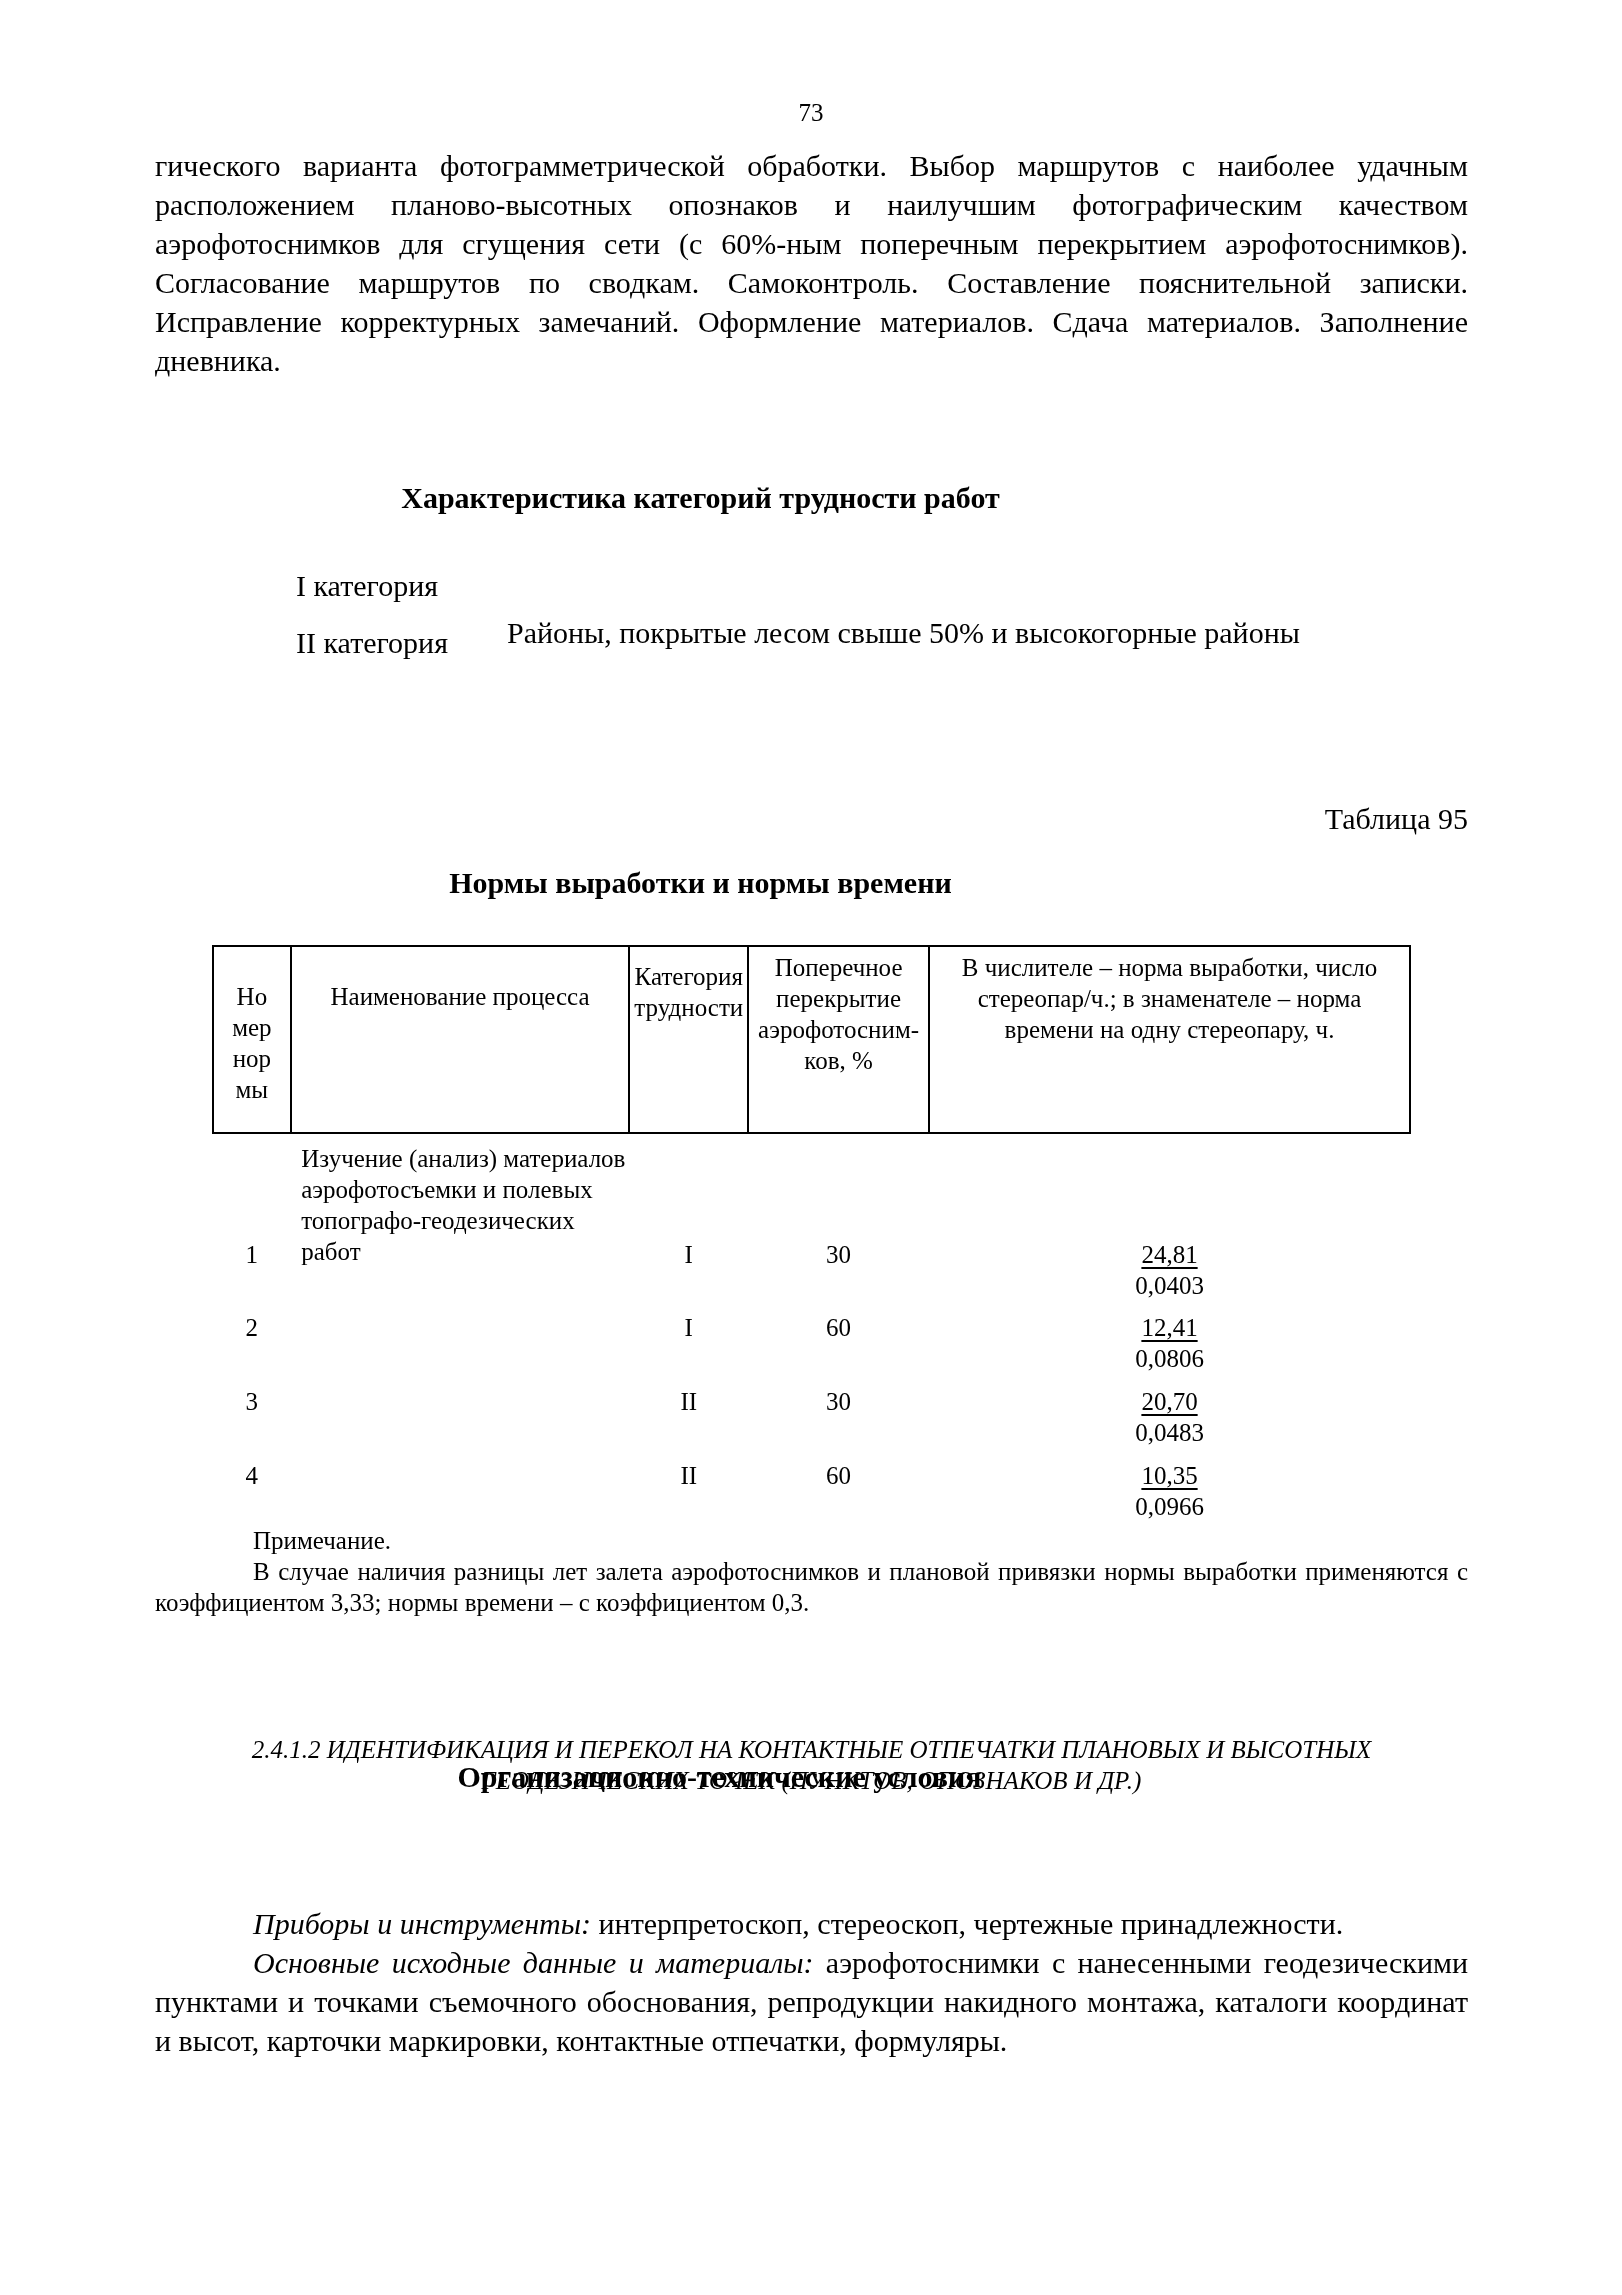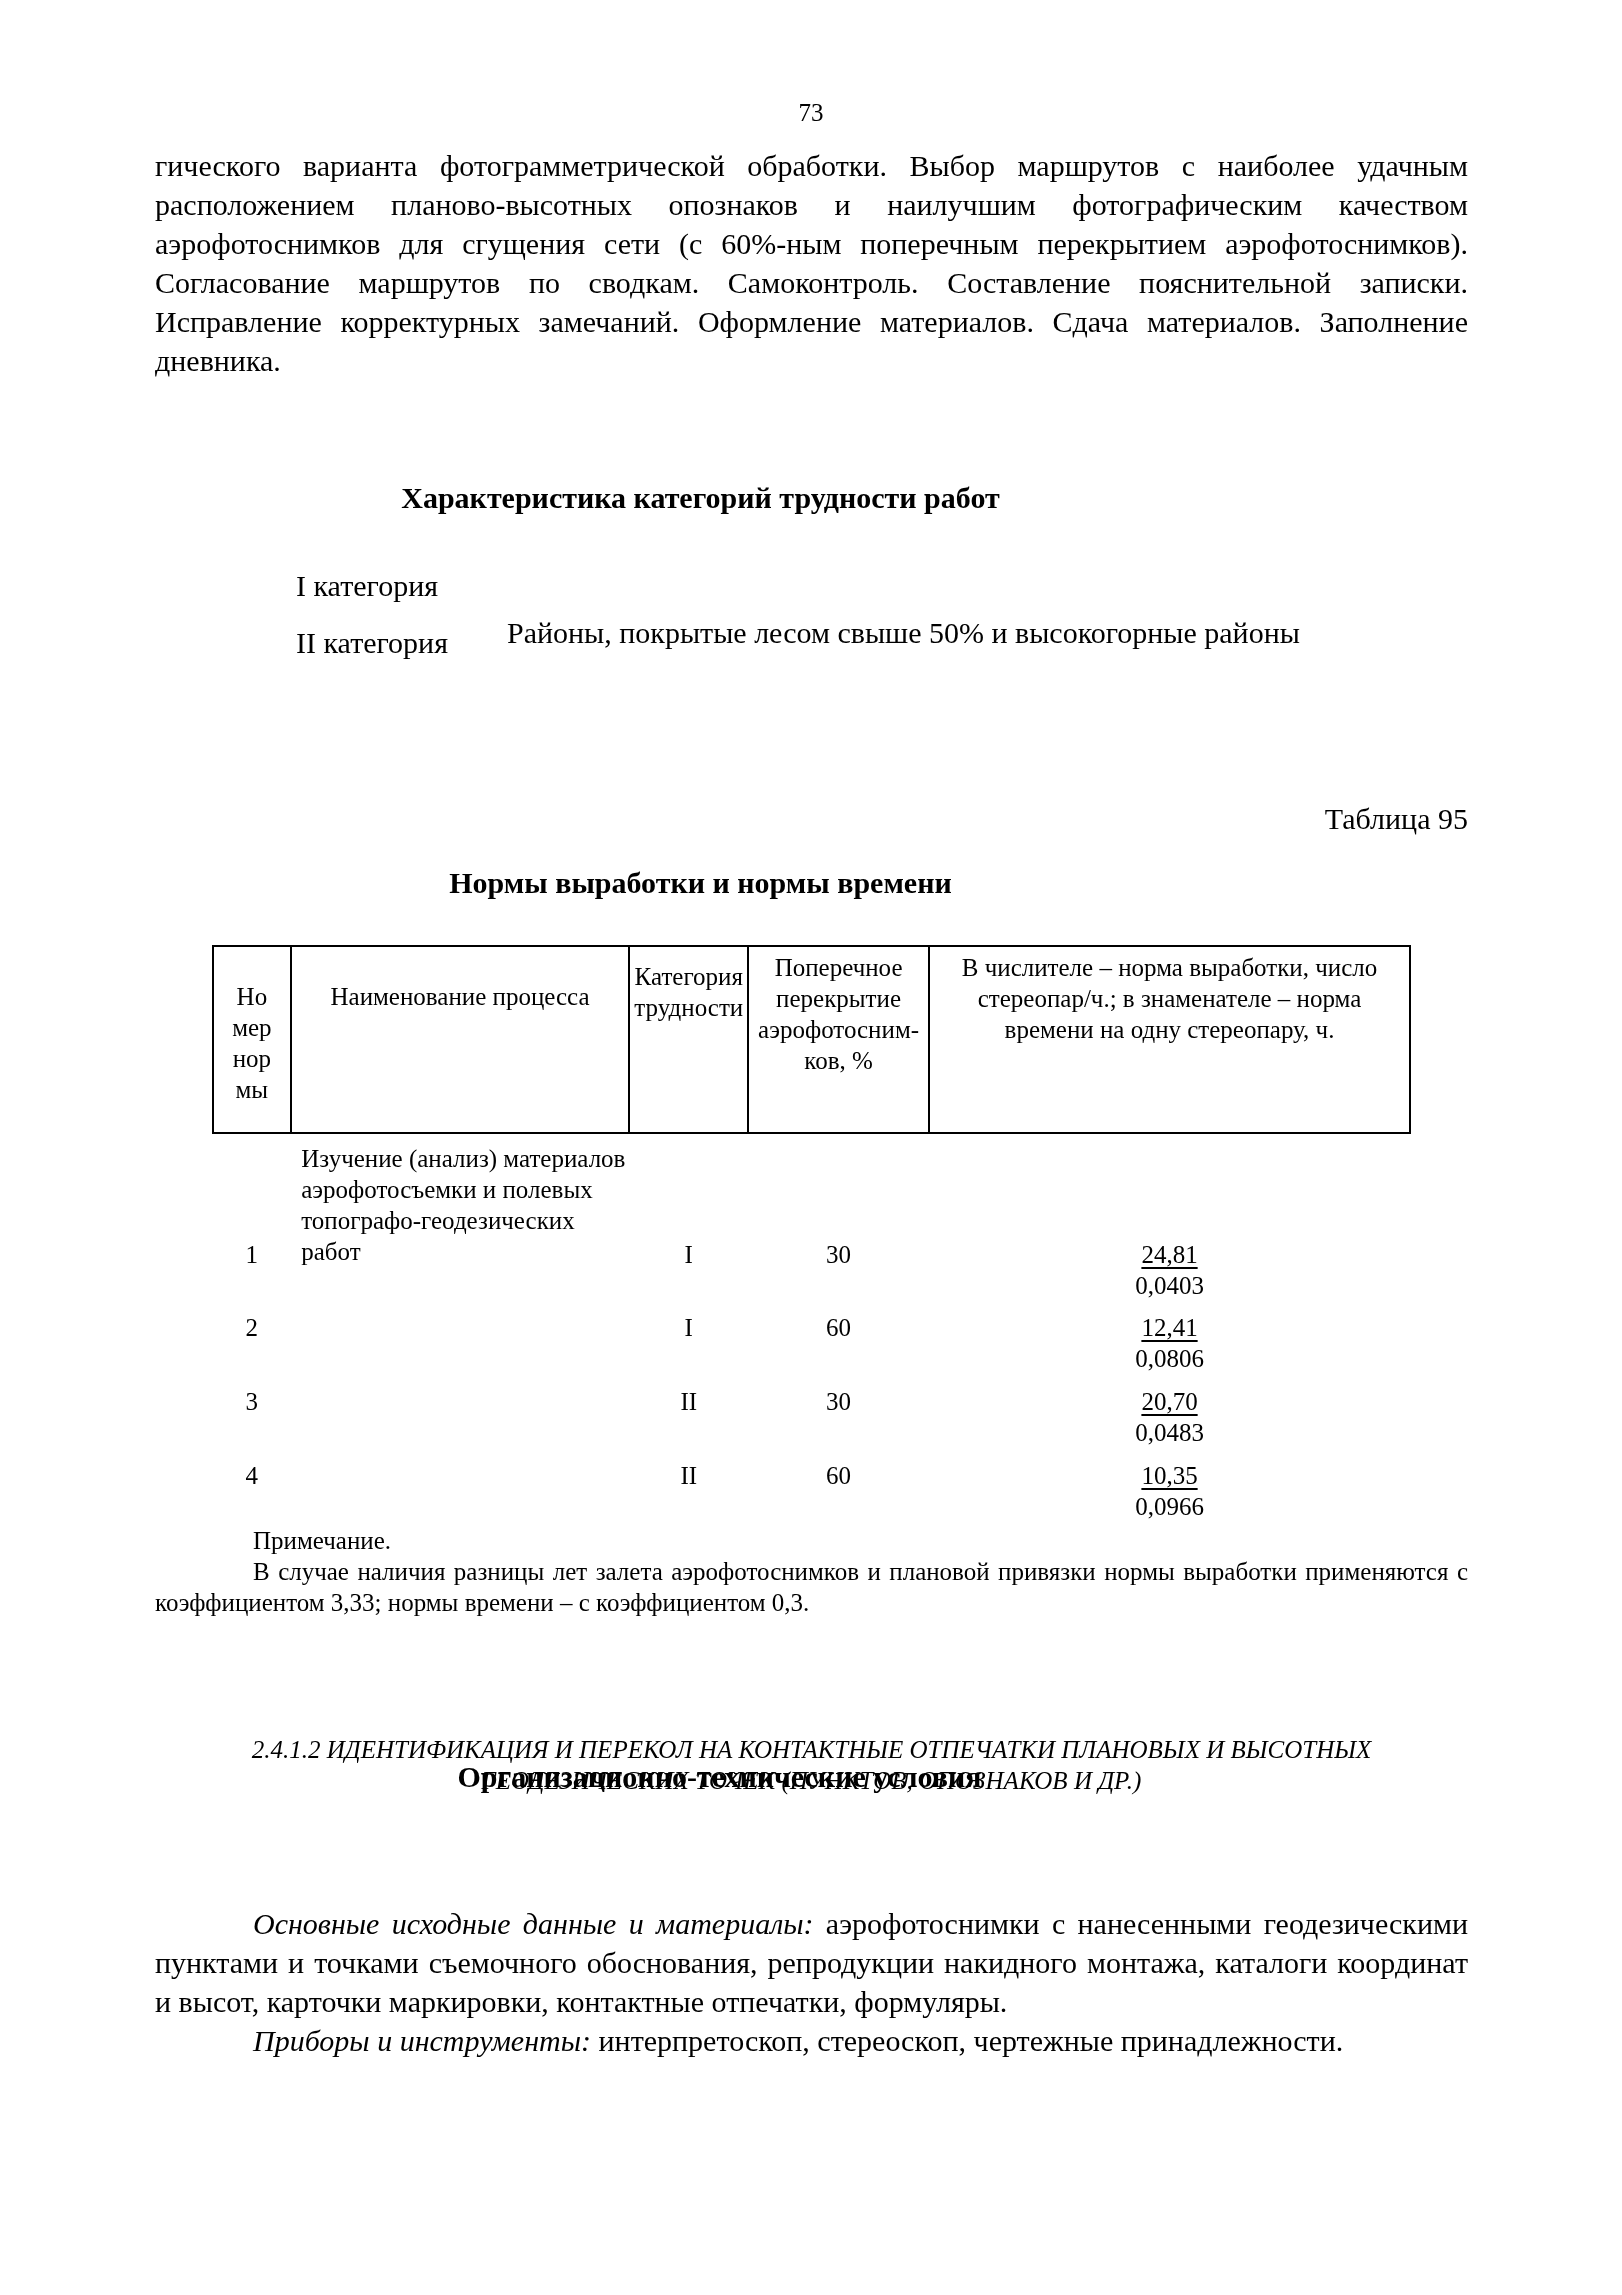--- a/index.html
+++ b/index.html
@@ -144,16 +144,16 @@
 <div class="abs note" style="top:1525px;">
   <p class="para indent">Примечание.</p>
   <p class="para indent">В случае наличия разницы лет залета аэрофотоснимков и плановой привязки нормы выработки применяются с коэффициентом 3,33; нормы времени – с коэффициентом 0,3.</p>
 </div>
 
 <div class="abs section-heading" style="top:1734px;">2.4.1.2 ИДЕНТИФИКАЦИЯ И ПЕРЕКОЛ НА КОНТАКТНЫЕ ОТПЕЧАТКИ ПЛАНОВЫХ И ВЫСОТНЫХ ГЕОДЕЗИЧЕСКИХ ТОЧЕК (ПУНКТОВ, ОПОЗНАКОВ И ДР.)</div>
 
 <div class="abs center-bold" style="top:1758px;margin-left:19px;">Организационно-технические условия</div>
 
 <div class="abs body-text" style="top:1904px;">
+  <p class="para indent"><span class="italic">Приборы и инструменты:</span><span> интерпретоскоп, стереоскоп, чертежные принадлежности.</span></p>
   <p class="para indent"><span class="italic">Основные исходные данные и материалы:</span><span> аэрофотоснимки с нанесенными геодезическими пунктами и точками съемочного обоснования, репродукции накидного монтажа, каталоги координат и высот, карточки маркировки, контактные отпечатки, формуляры.</span></p>
-  <p class="para indent"><span class="italic">Приборы и инструменты:</span><span> интерпретоскоп, стереоскоп, чертежные принадлежности.</span></p>
 </div>
 
 
 </body></html>

